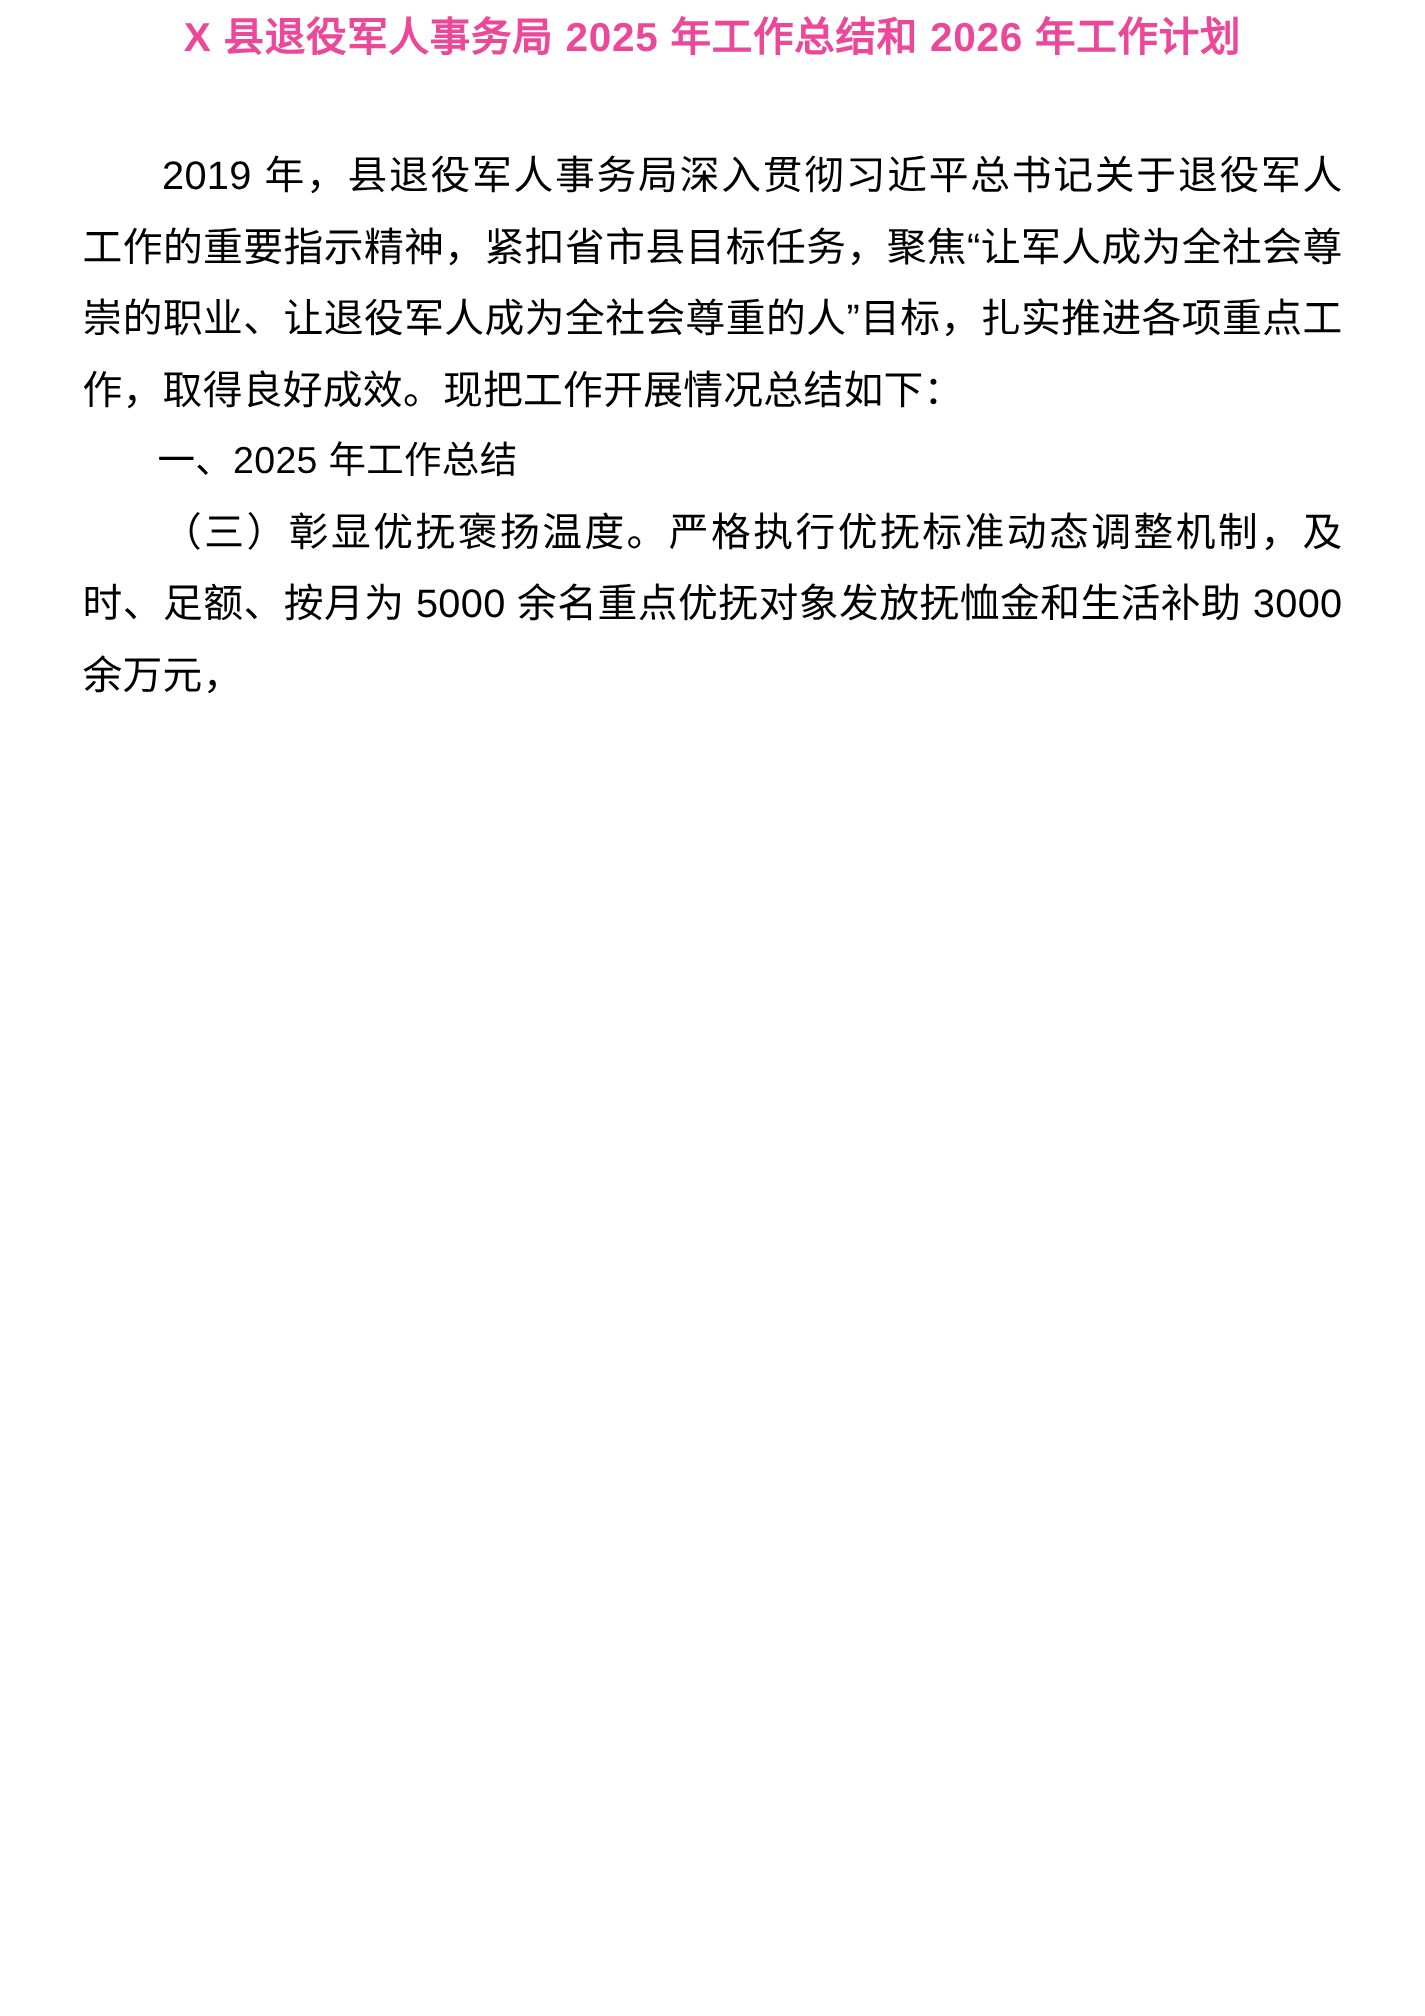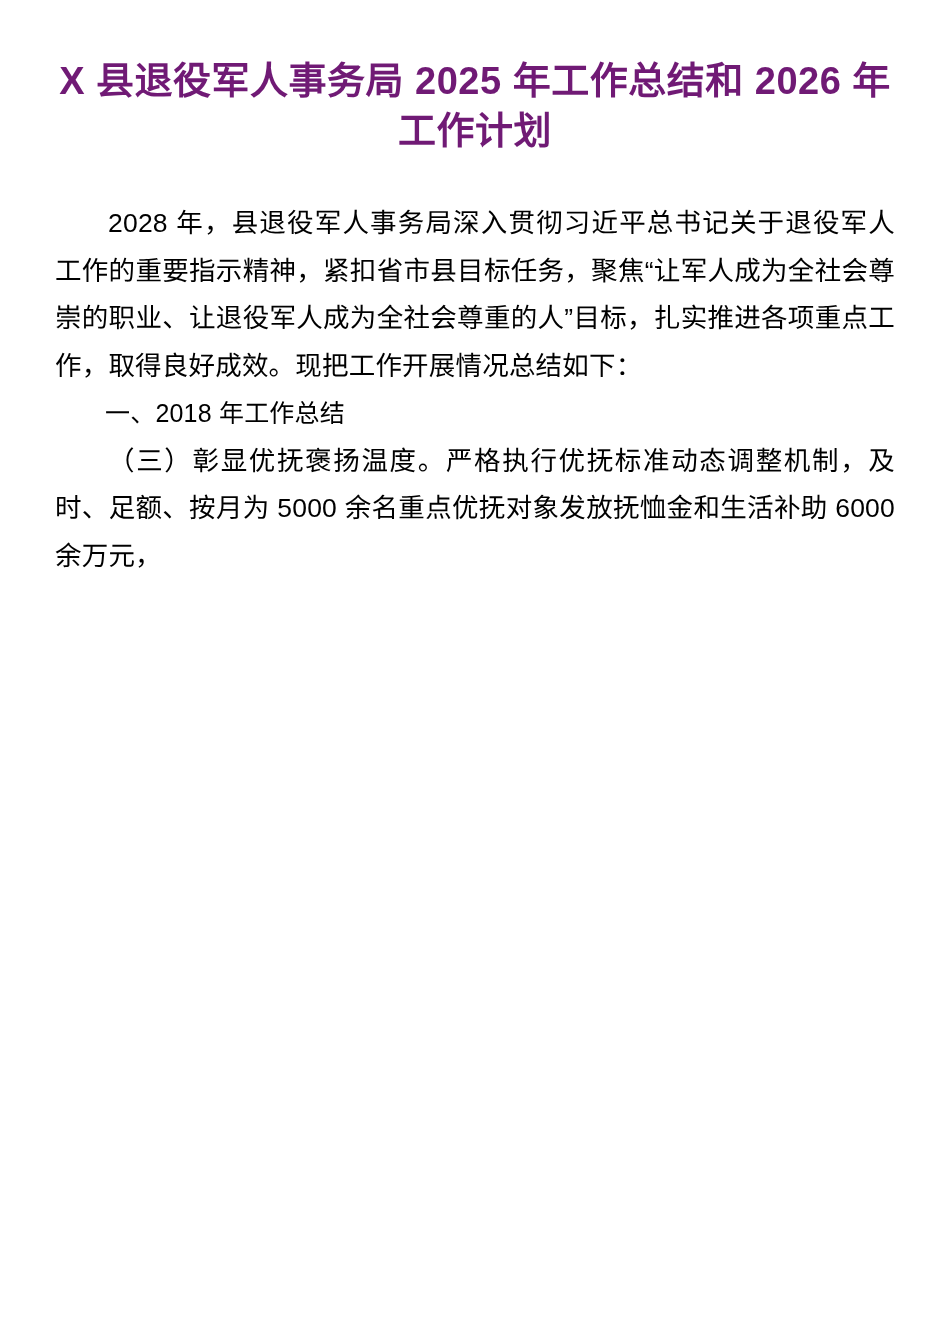--- a/index.html
+++ b/index.html
@@ -21,28 +21,27 @@
   }
 
   .page-inner {
     position: absolute;
     left: 55px;
     top: 0;
     width: 840px;
   }
 
   .doc-title {
-    font-size: 38px;
+    font-size: 27px;
     font-weight: bold;
     line-height: 50px;
     text-align: center;
     letter-spacing: 0.5px;
     margin: 0;
-    padding-top: 56px;
-    color: #701a75;
+    color: #ec4899;
     word-break: break-all;
   }
 
   .body-block {
     margin-top: 44px;
   }
 
   .para {
     font-size: 26.5px;
     line-height: 47.5px;
@@ -63,23 +62,23 @@
 </head>
 <body>
 
 <div class="page">
   <div class="page-inner">
 
     <h1 class="doc-title">X 县退役军人事务局 2025 年工作总结和 2026 年工作计划</h1>
 
     <div class="body-block">
 
-      <p class="para">2028 年，县退役军人事务局深入贯彻习近平总书记关于退役军人工作的重要指示精神，紧扣省市县目标任务，聚焦“让军人成为全社会尊崇的职业、让退役军人成为全社会尊重的人”目标，扎实推进各项重点工作，取得良好成效。现把工作开展情况总结如下：</p>
+      <p class="para">2019 年，县退役军人事务局深入贯彻习近平总书记关于退役军人工作的重要指示精神，紧扣省市县目标任务，聚焦“让军人成为全社会尊崇的职业、让退役军人成为全社会尊重的人”目标，扎实推进各项重点工作，取得良好成效。现把工作开展情况总结如下：</p>
 
-      <p class="para heading">一、2018 年工作总结</p>
+      <p class="para heading">一、2025 年工作总结</p>
 
 
 
-      <p class="para">（三）彰显优抚褒扬温度。严格执行优抚标准动态调整机制，及时、足额、按月为 5000 余名重点优抚对象发放抚恤金和生活补助 6000 余万元，</p>
+      <p class="para">（三）彰显优抚褒扬温度。严格执行优抚标准动态调整机制，及时、足额、按月为 5000 余名重点优抚对象发放抚恤金和生活补助 3000 余万元，</p>
 
     </div>
   </div>
 </div>
 
 </body></html>

